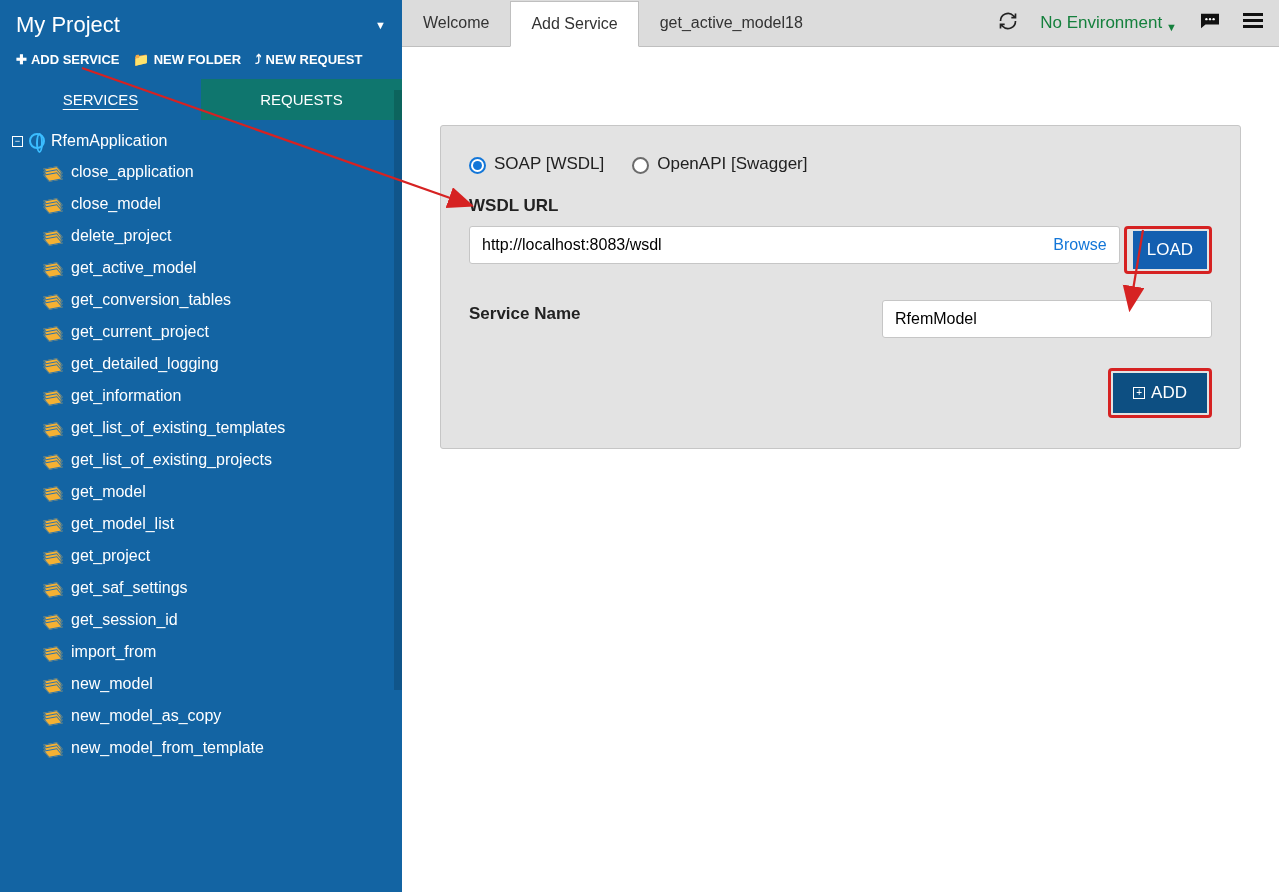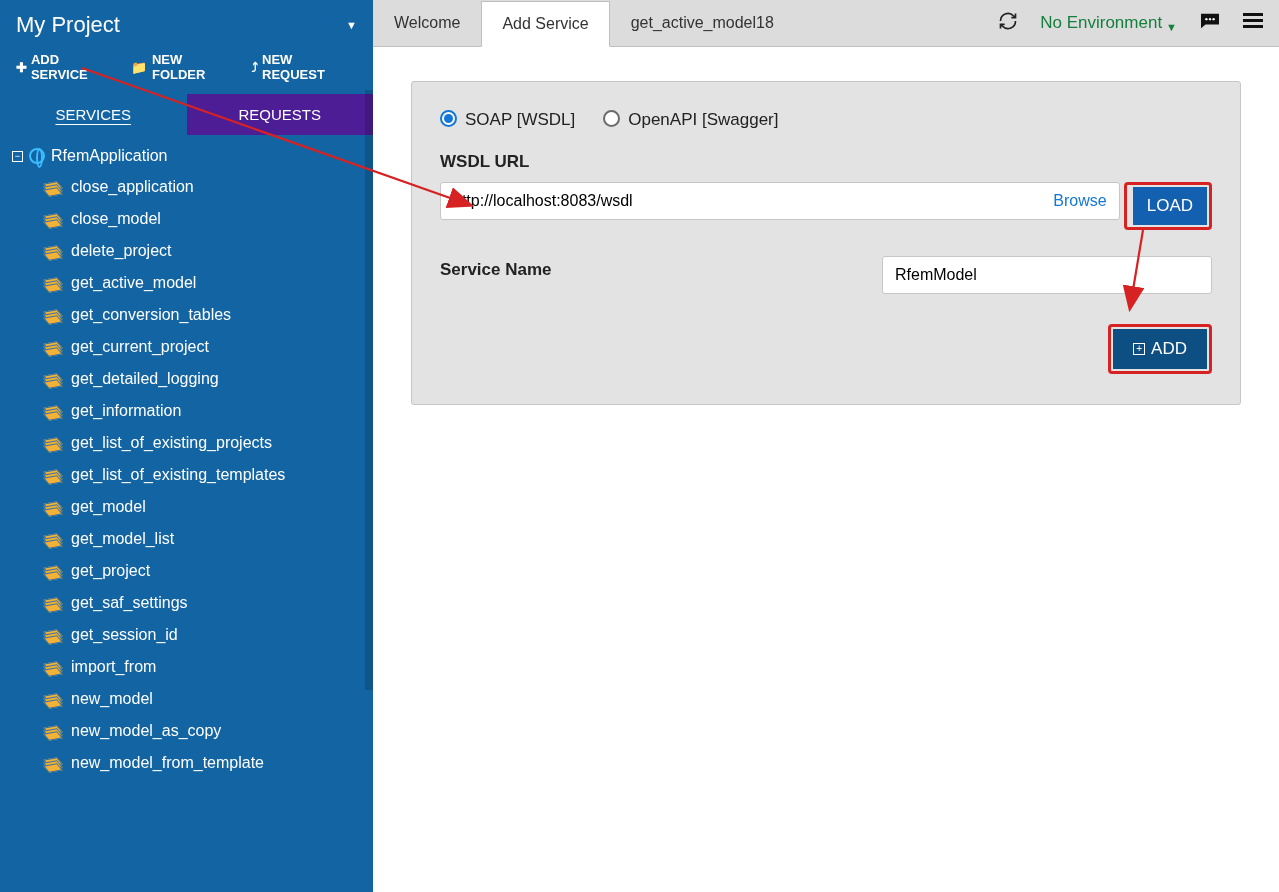--- a/index.html
+++ b/index.html
@@ -1,65 +1,65 @@
 <!DOCTYPE html>
 <html><head>
   <meta charset="utf-8">
   <style>
     * { box-sizing: border-box; margin: 0; padding: 0; font-family: 'Segoe UI', Tahoma, sans-serif; }
     body { display: flex; width: 1279px; height: 892px; overflow: hidden; background: #fff; }
 
     
-    .sidebar { width: 373px; background: #1364a3; color: #fff; display: flex; flex-direction: column; position: relative; }
+    .sidebar { width: 402px; background: #1364a3; color: #fff; display: flex; flex-direction: column; position: relative; }
     .sidebar-header { display: flex; align-items: center; justify-content: space-between; padding: 12px 16px 14px 16px; }
     .project-title { font-size: 22px; font-weight: 400; }
     .caret-down { font-size: 11px; color: #fff; }
 
     .sidebar-actions { display: flex; gap: 14px; padding: 0 16px 12px 16px; }
     .sidebar-action { display: inline-flex; align-items: center; gap: 4px; font-size: 13px; font-weight: 700; color: #fff; cursor: pointer; }
     .sidebar-action .ico { font-size: 13px; }
 
     .sidebar-tabs { display: flex; }
     .sidebar-tab { flex: 1; text-align: center; padding: 12px 9px; font-size: 15px; color: #fff; cursor: pointer; }
     .sidebar-tab.active { text-decoration: underline; text-underline-offset: 4px; }
-    .sidebar-tab.inactive { background: #4c1d95; }
+    .sidebar-tab.inactive { background: #0f766e; }
 
     .tree { flex: 1; overflow-y: auto; padding: 6px 0 6px 4px; font-size: 16px; }
     .tree-app { display: flex; align-items: center; gap: 6px; padding: 6px 8px; cursor: pointer; }
     .tree-app .collapse-ico { width: 11px; height: 11px; border: 1px solid #fff; font-size: 9px; line-height: 9px; text-align: center; }
     .globe-ico { width: 16px; height: 16px; border: 2px solid #3bbdff; border-radius: 50%; position: relative; display: inline-block; }
     .globe-ico::after { content: ""; position: absolute; left: 5px; top: -2px; width: 3px; height: 16px; border: 2px solid #3bbdff; border-radius: 50%; }
 
     .tree-item { display: flex; align-items: center; gap: 10px; padding: 7px 8px 7px 42px; cursor: pointer; }
     .layers-ico { width: 15px; height: 11px; position: relative; }
     .layers-ico span { position: absolute; width: 14px; height: 8px; background: #f5b133; transform: rotate(-10deg) skewX(30deg); border: 1px solid #2b72aa; }
     .layers-ico span:nth-child(1){ top:0; left:0; }
     .layers-ico span:nth-child(2){ top:3px; left:0; }
     .layers-ico span:nth-child(3){ top:6px; left:0; }
 
     .sidebar-scroll-ind { position: absolute; right: 0; top: 90px; width: 8px; height: 600px; background: rgba(0,0,0,.15); }
 
     
-    .main { flex: 1; background: #fff; display: flex; flex-direction: column; }
+    .main { flex: 1; background: #fff; display: flex; flex-direction: column; gap: 44px; }
 
     .topbar { display: flex; align-items: center; justify-content: space-between; background: #dcdcdc; border-bottom: 1px solid #bfbfbf; height: 47px; padding: 0 16px 0 0; }
     .tabs { display: flex; align-items: flex-end; height: 100%; }
     .tab { padding: 12px 20px; font-size: 16px; color: #333; cursor: pointer; border: 1px solid transparent; height: 100%; display: flex; align-items: center; }
     .tab.active { background: #fff; border: 1px solid #bfbfbf; border-bottom: 1px solid #fff; margin-bottom: -1px; }
 
     .topbar-right { display: flex; align-items: center; gap: 22px; }
     .refresh-ico svg { width: 20px; height: 20px; }
     .env-dd { font-size: 17px; color: #15803d; cursor: pointer; display: flex; align-items: flex-end; gap: 4px; }
     .chat-ico, .menu-ico { cursor: pointer; color: #111; }
 
     .content { flex: 1; padding: 34px 38px; }
     .panel { border: 1px solid #c6c6c6; background: #e3e3e3; border-radius: 3px; padding: 28px 28px 30px 28px; position: relative; }
 
     .radio-row { display: flex; gap: 28px; margin-bottom: 22px; align-items: center; }
-    .radio-opt { display: flex; align-items: flex-start; gap: 8px; font-size: 17px; color: #222; cursor: pointer; }
+    .radio-opt { display: flex; align-items: flex-end; gap: 8px; font-size: 17px; color: #222; cursor: pointer; }
     .radio { width: 17px; height: 17px; border: 2px solid #6b6b6b; border-radius: 50%; display: inline-flex; align-items: center; justify-content: center; background: #fff; }
     .radio.checked { border-color: #1376d8; }
     .radio.checked .dot { width: 9px; height: 9px; background: #1376d8; border-radius: 50%; }
 
     .field-label { font-size: 17px; color: #222; margin-bottom: 10px; font-weight: 700; }
     .field-label.bold { font-weight: 700; }
 
     .url-row { display: flex; align-items: stretch; gap: 0; margin-bottom: 26px; }
     .url-input { flex: 1; border: 1px solid #c6c6c6; border-radius: 3px; padding: 8px 12px; font-size: 16px; background: #fff; display: flex; align-items: center; justify-content: space-between; height: 38px; }
     .browse-link { color: #1376d8; font-size: 16px; cursor: pointer; }
@@ -176,29 +176,29 @@
             <span></span>
           </span>
           <span>get_information</span>
         </div>
         <div class="tree-item">
           <span class="layers-ico">
             <span></span>
             <span></span>
             <span></span>
           </span>
+          <span>get_list_of_existing_templates</span>
+        </div>
+        <div class="tree-item">
+          <span class="layers-ico">
+            <span></span>
+            <span></span>
+            <span></span>
+          </span>
           <span>get_list_of_existing_projects</span>
-        </div>
-        <div class="tree-item">
-          <span class="layers-ico">
-            <span></span>
-            <span></span>
-            <span></span>
-          </span>
-          <span>get_list_of_existing_templates</span>
         </div>
         <div class="tree-item">
           <span class="layers-ico">
             <span></span>
             <span></span>
             <span></span>
           </span>
           <span>get_model</span>
         </div>
         <div class="tree-item">

